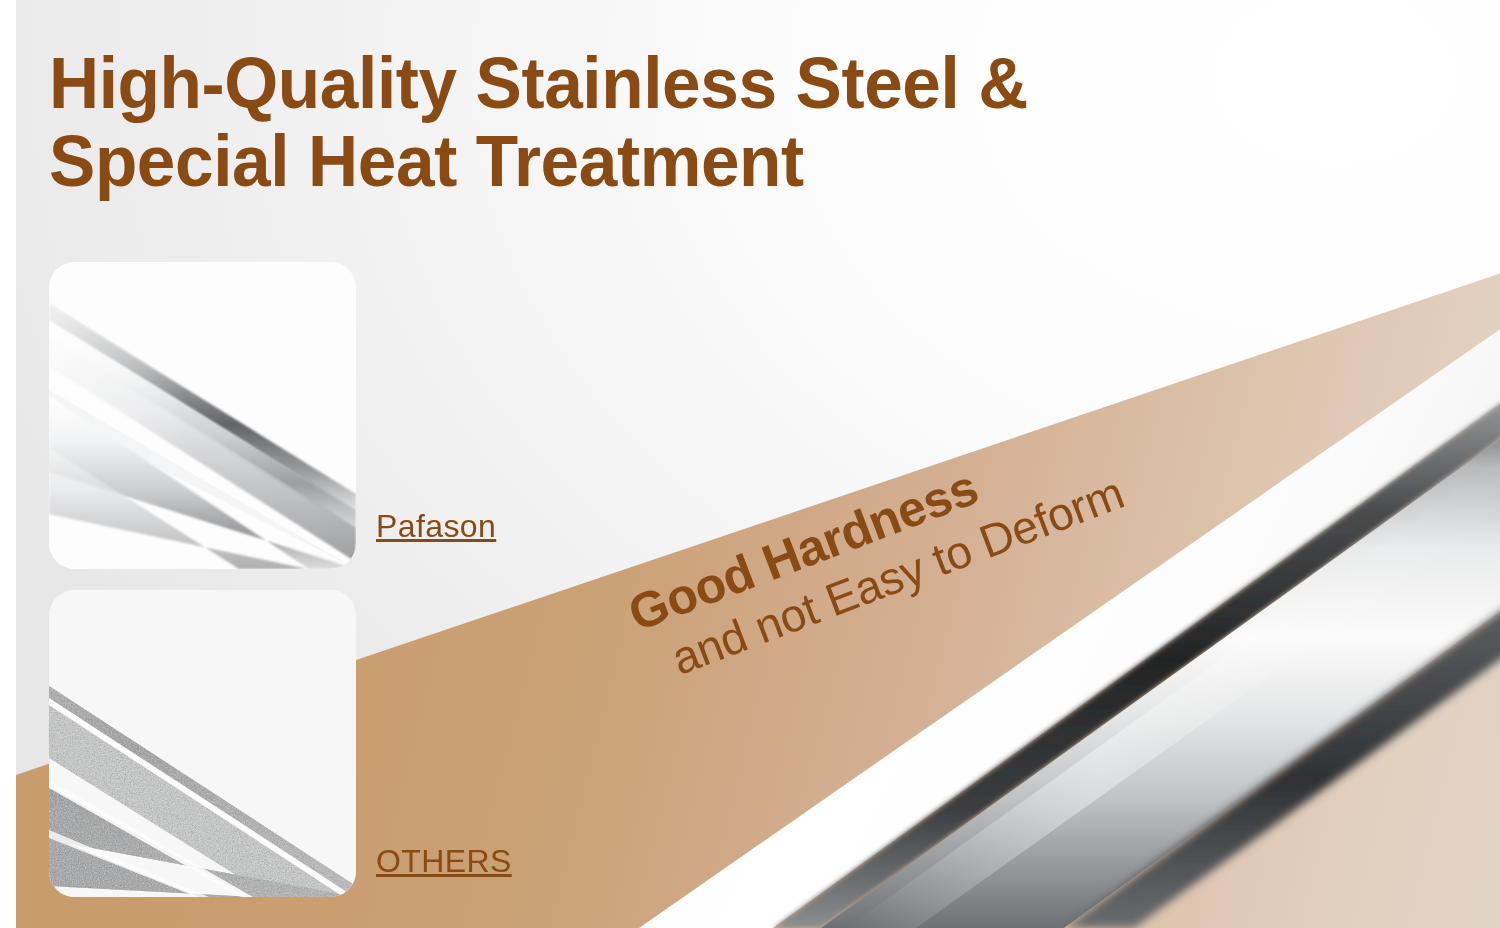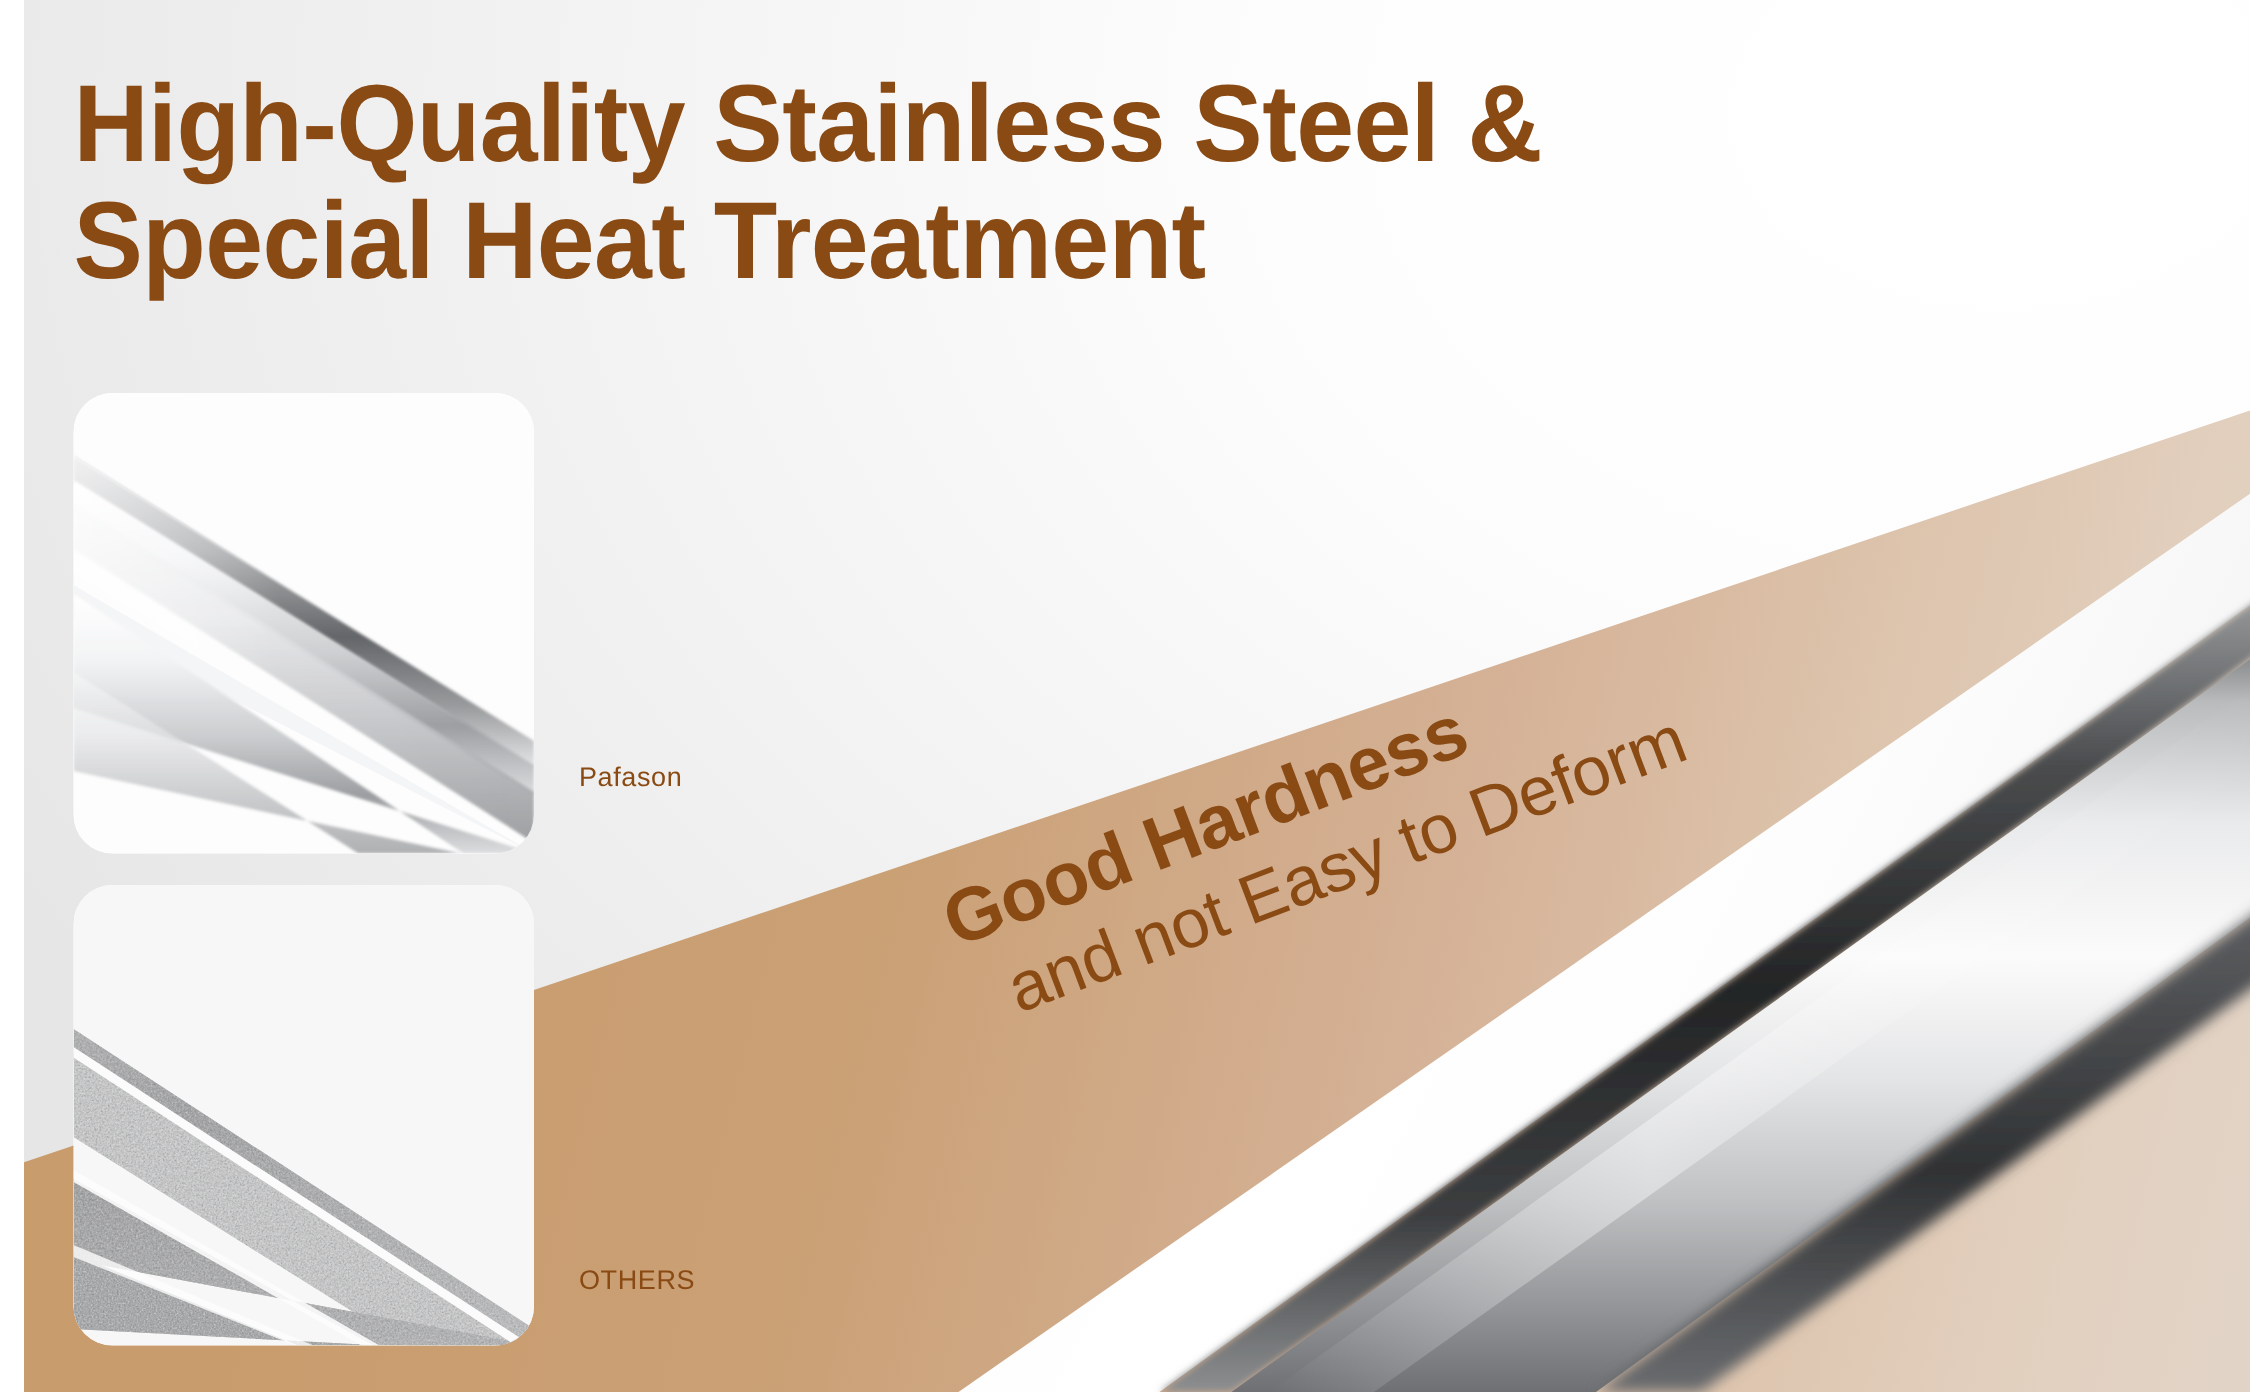--- a/index.html
+++ b/index.html
@@ -75,25 +75,26 @@
     overflow:hidden;
     background:#ffffff;
   }
   .thumb.top    { top:262px; }
   .thumb.bottom { top:590px; }
 
   .thumb svg { display:block; width:100%; height:100%; }
 
   .thumb-label {
     position:absolute;
-    left:370px;
-    font-size:18px;
+    left:360px;
+    font-size:32px;
     color:#8a4a14;
     letter-spacing:0.4px;
     white-space:nowrap;
+    text-decoration:underline;
   }
   .thumb-label.top    { top:508px; }
   .thumb-label.bottom { top:843px; }
 
   
   .claim {
     position:absolute;
     left:625px;
     top:585px;
     transform:rotate(-20.8deg);

